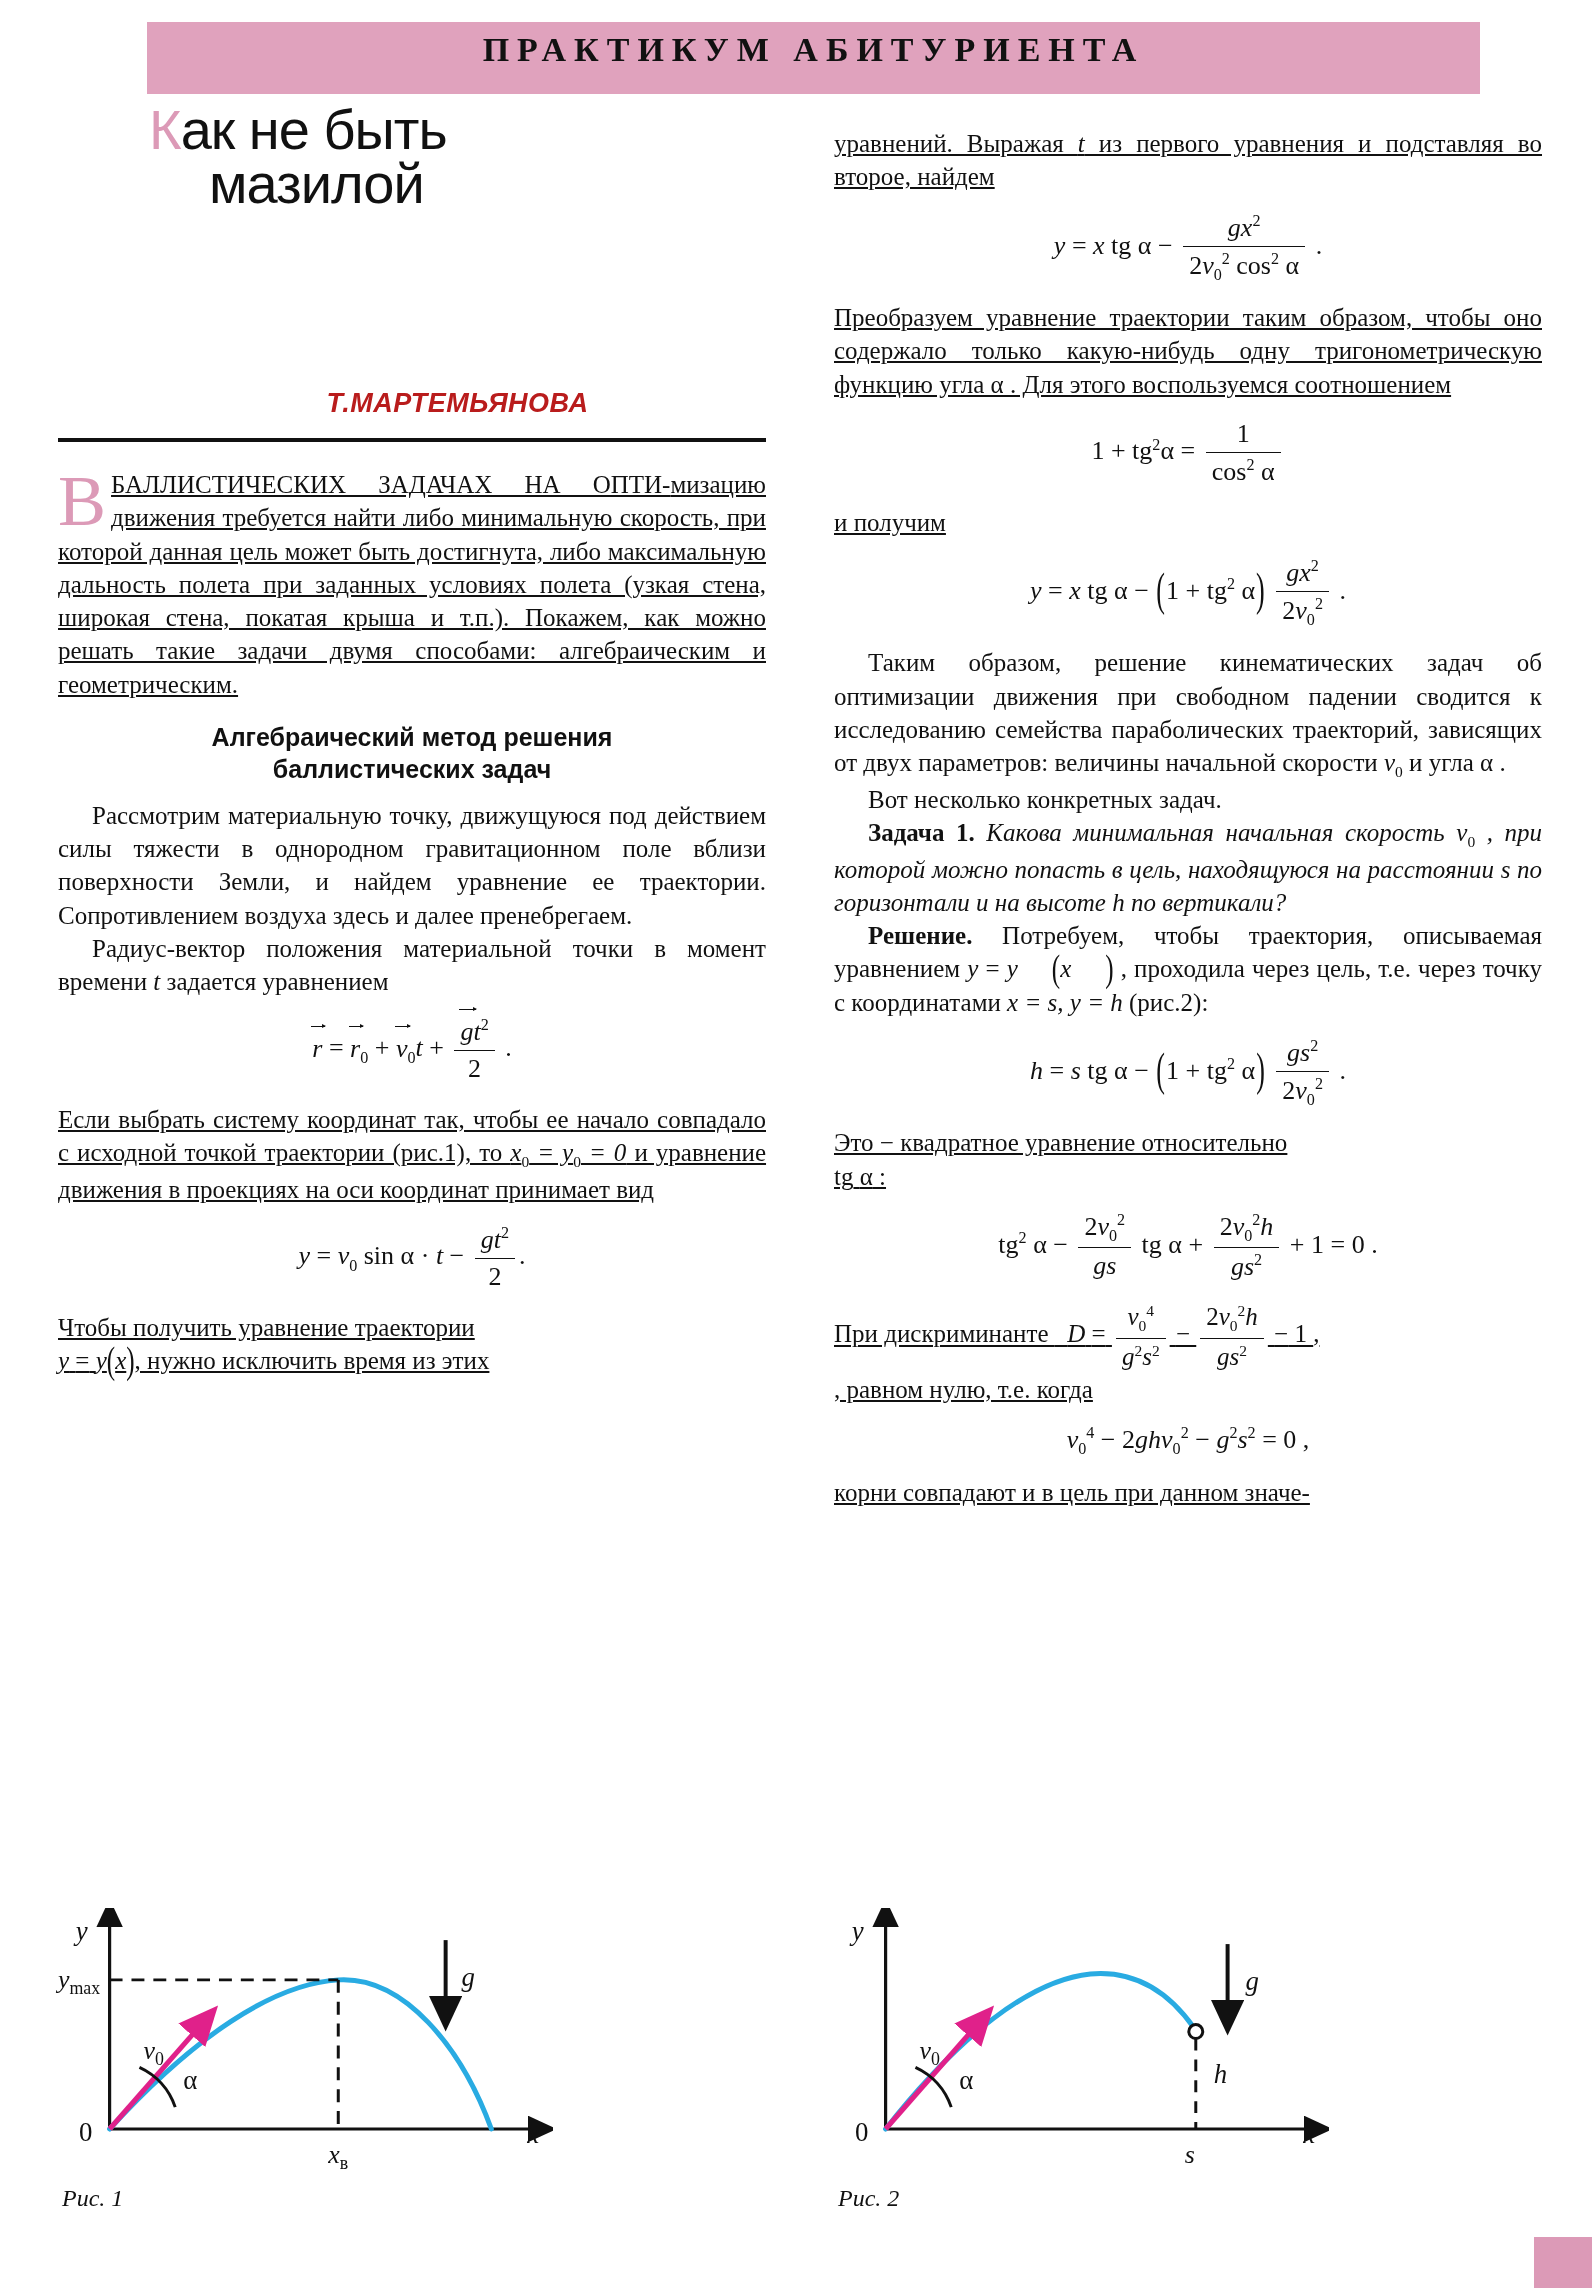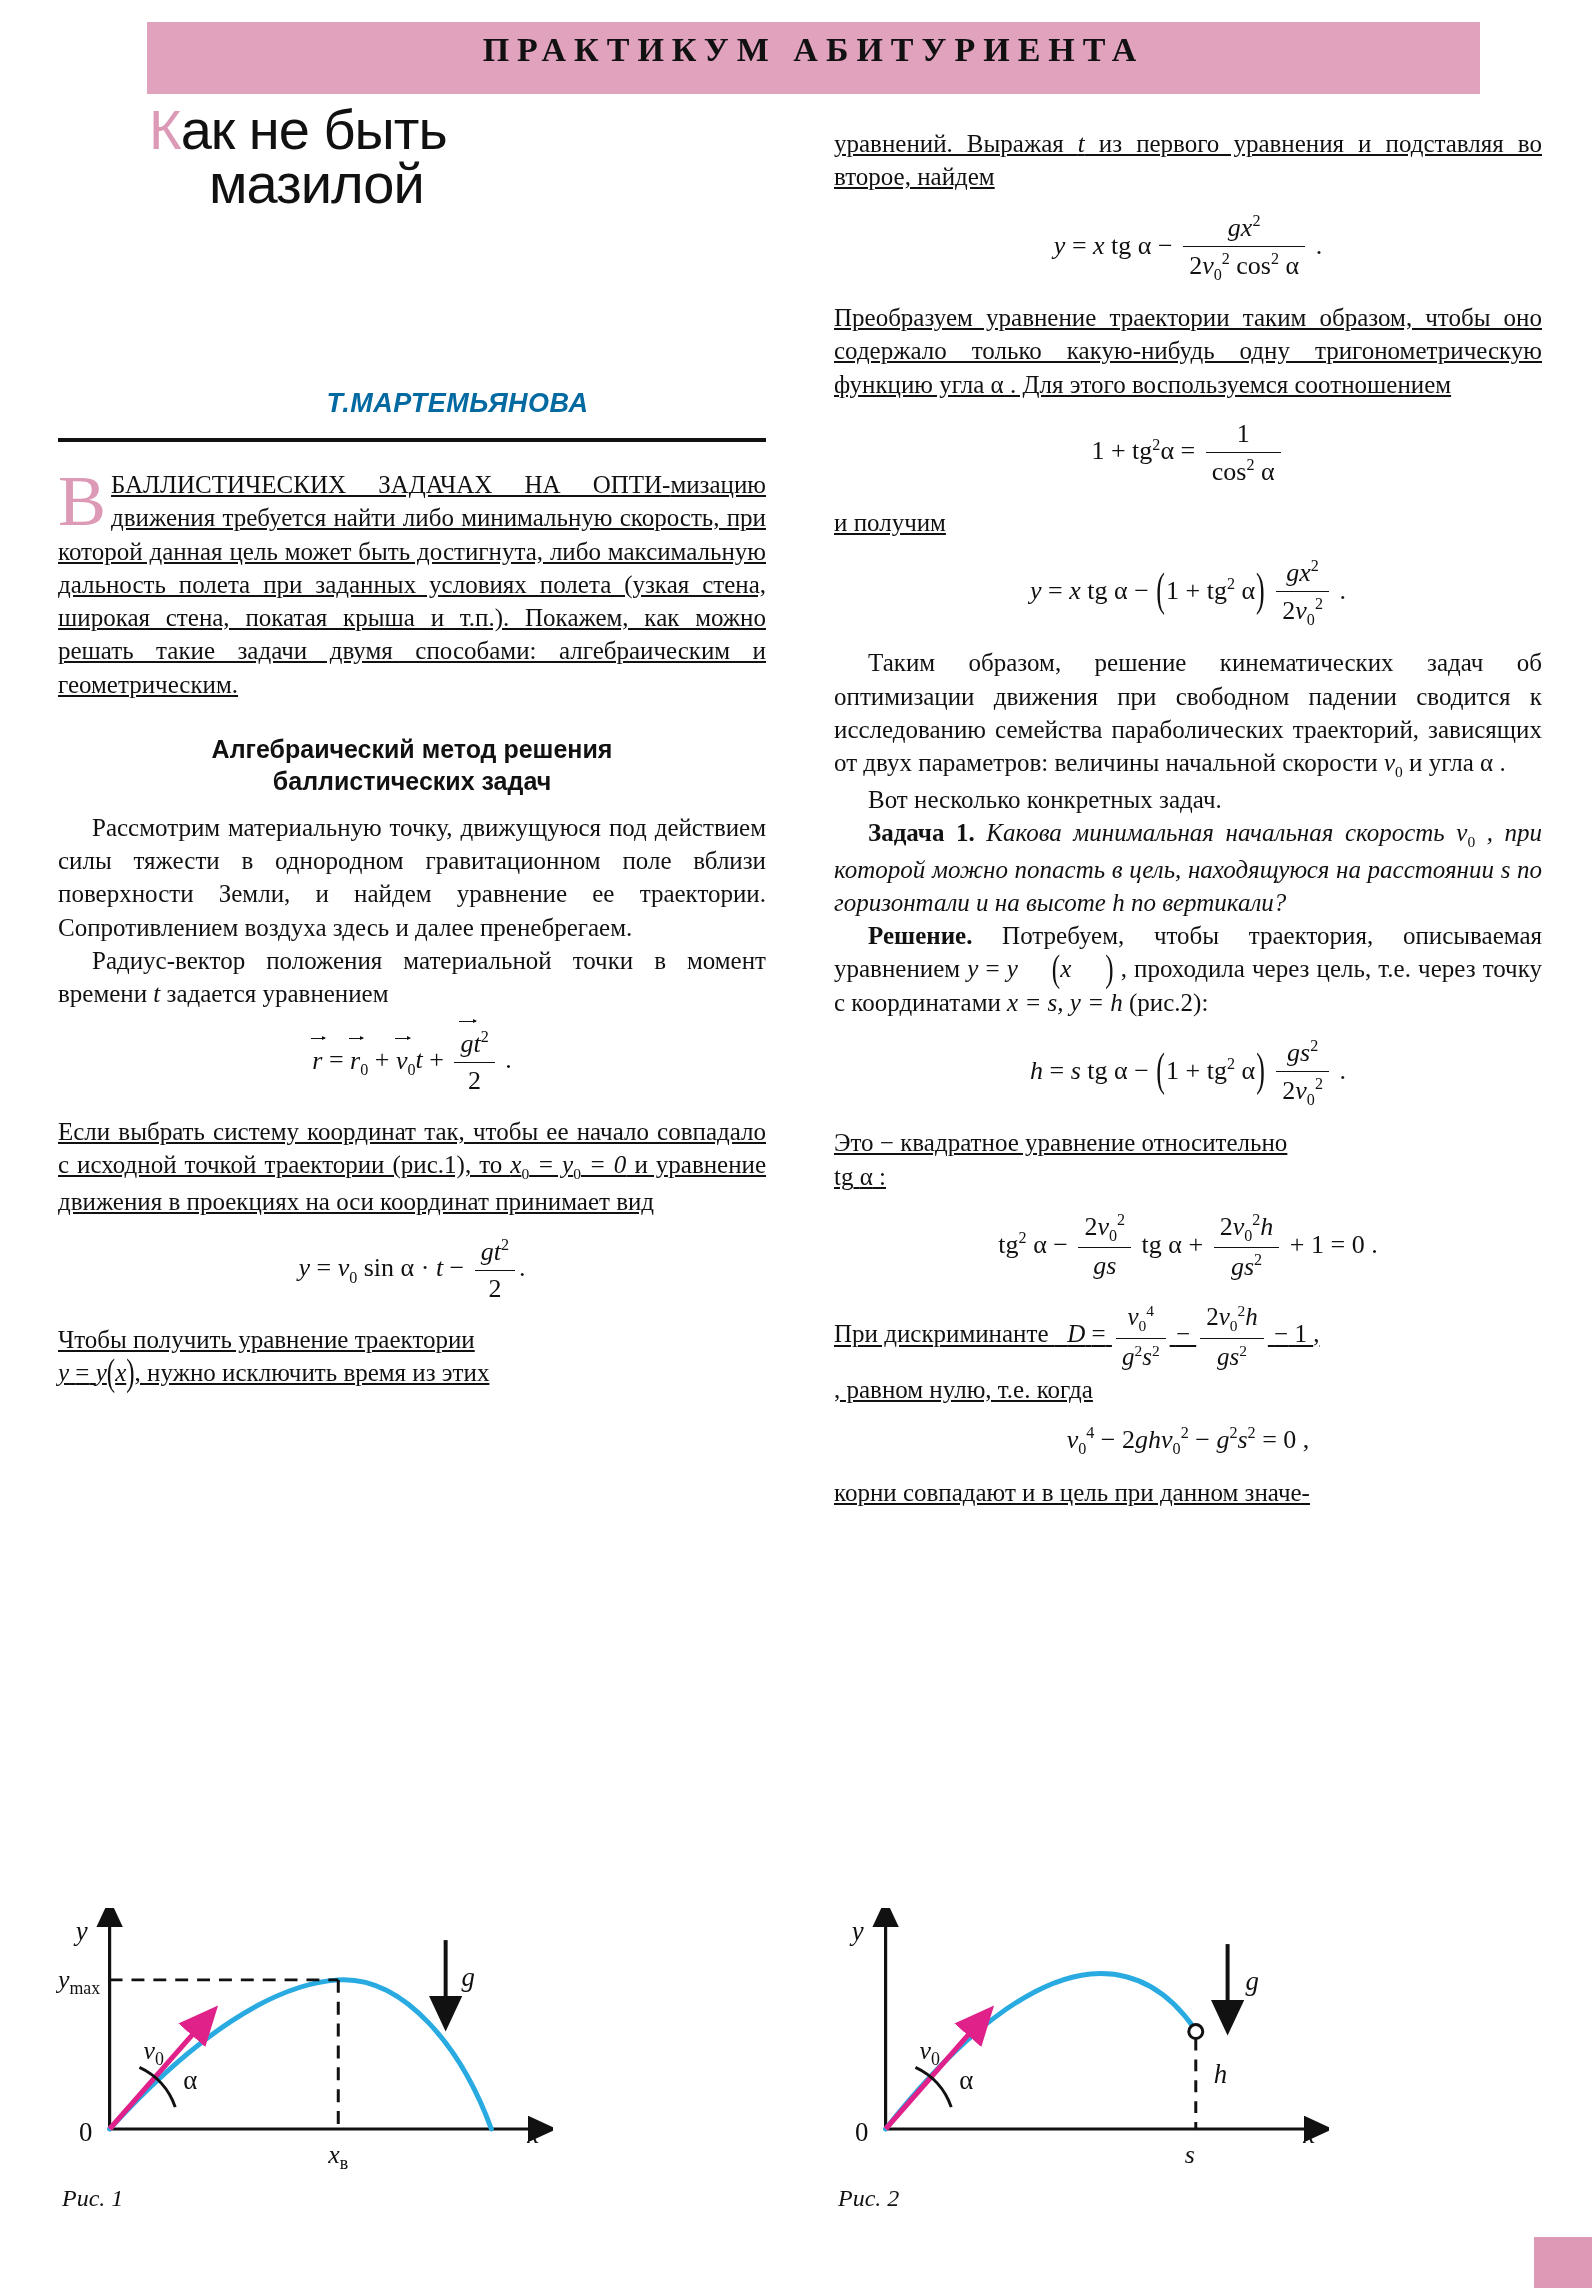--- a/index.html
+++ b/index.html
@@ -29,21 +29,21 @@
     font-size:56px;line-height:0.97;color:#111;font-weight:400;
     letter-spacing:-1px;
   }
   .title .dropcap{color:#dc9ab7;}
   .title .l2{display:block;margin-left:60px;}
 
   .byline{
     position:absolute;left:149px;top:388px;width:617px;
     text-align:center;
     font-family:"Liberation Sans","DejaVu Sans",sans-serif;
-    font-weight:bold;font-style:italic;font-size:27px;color:#0369a1;
+    font-weight:bold;font-style:italic;font-size:27px;color:#b91c1c;
     letter-spacing:0.5px;
   }
   .byline-rule{
     position:absolute;left:58px;top:438px;width:708px;height:4px;background:#111;
   }
 
   
   .col{
     position:absolute;width:708px;
     font-size:25px;line-height:1.33;color:#111;
@@ -52,21 +52,21 @@
   .col.left{left:58px;top:468px;}
   .col.right{left:834px;top:127px;}
 
   p{margin:0;text-indent:34px;}
   p.noind{text-indent:0;text-decoration:underline;}
 
   .section-head{
     text-align:center;text-indent:0;
     font-family:"Liberation Sans","DejaVu Sans",sans-serif;
     font-weight:bold;font-size:25px;line-height:1.28;
-    margin:32px 0 14px 0;
+    margin:20px 0 14px 0;
   }
 
   
   .dropbox{
     float:left;
     font-size:72px;line-height:0.82;
     color:#dc9ab7;
     margin:4px 5px -4px 0;
     font-family:"Liberation Serif","DejaVu Serif",serif;
   }

